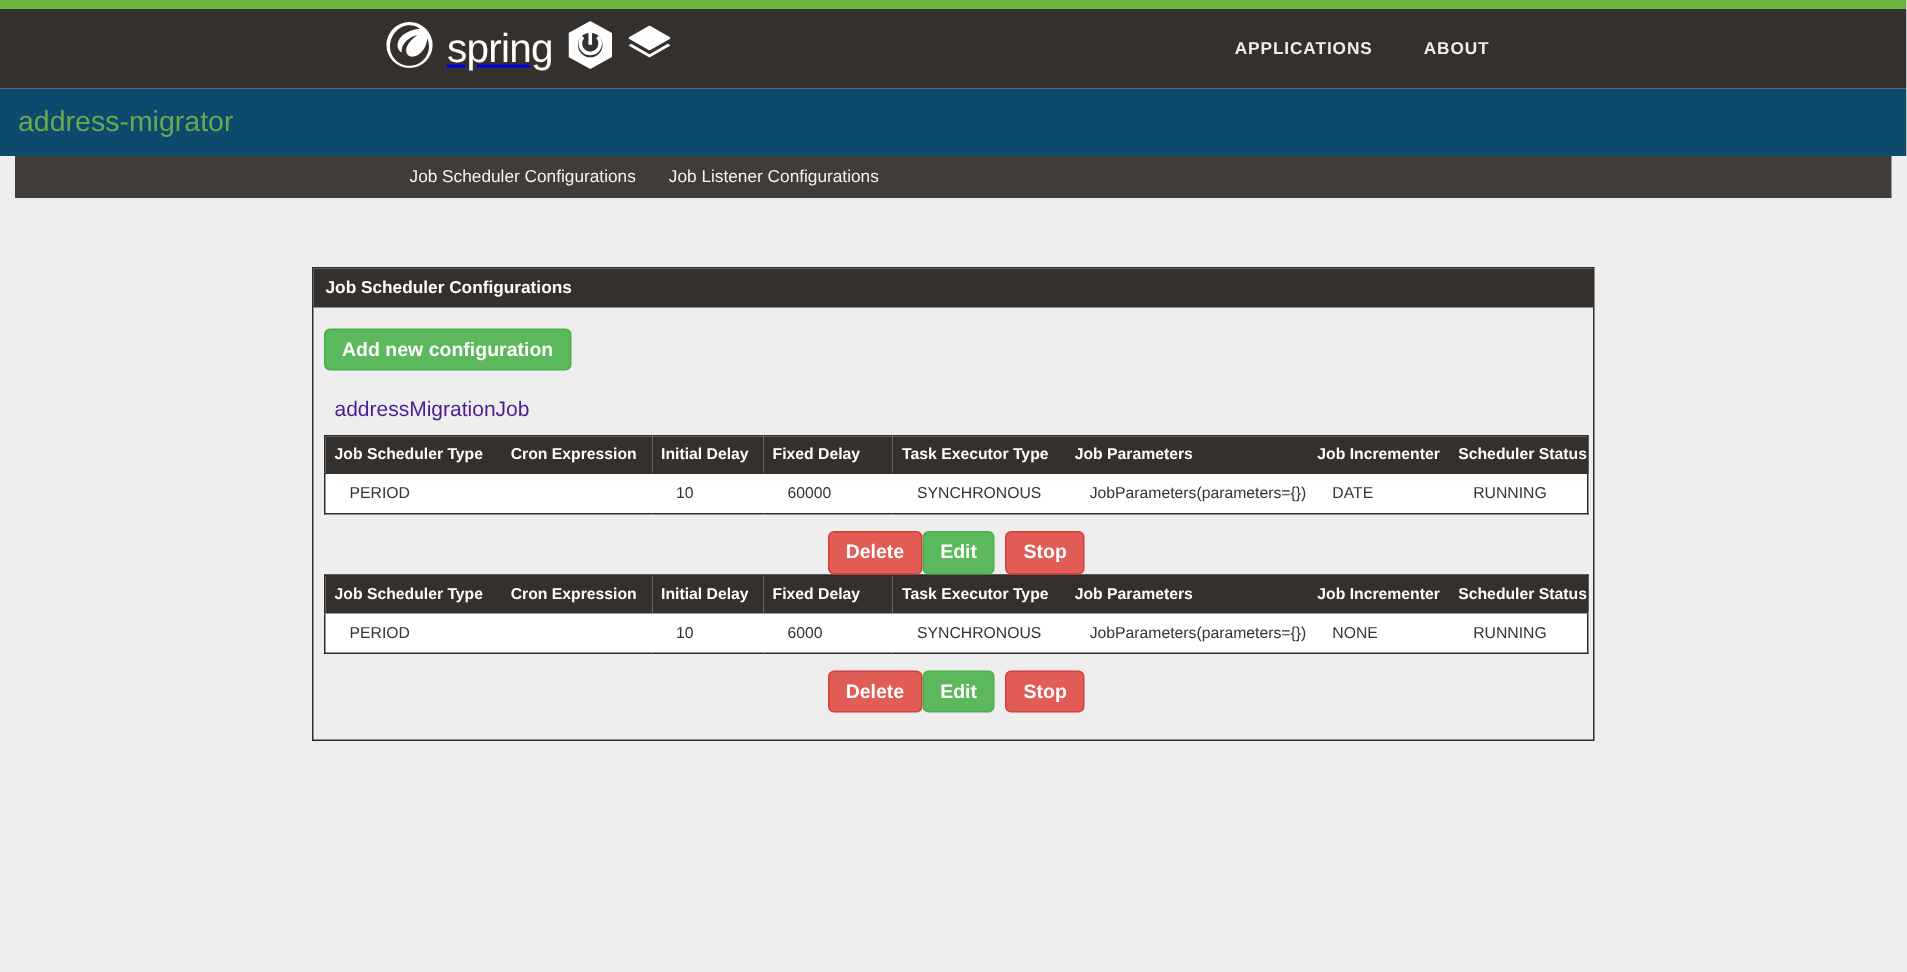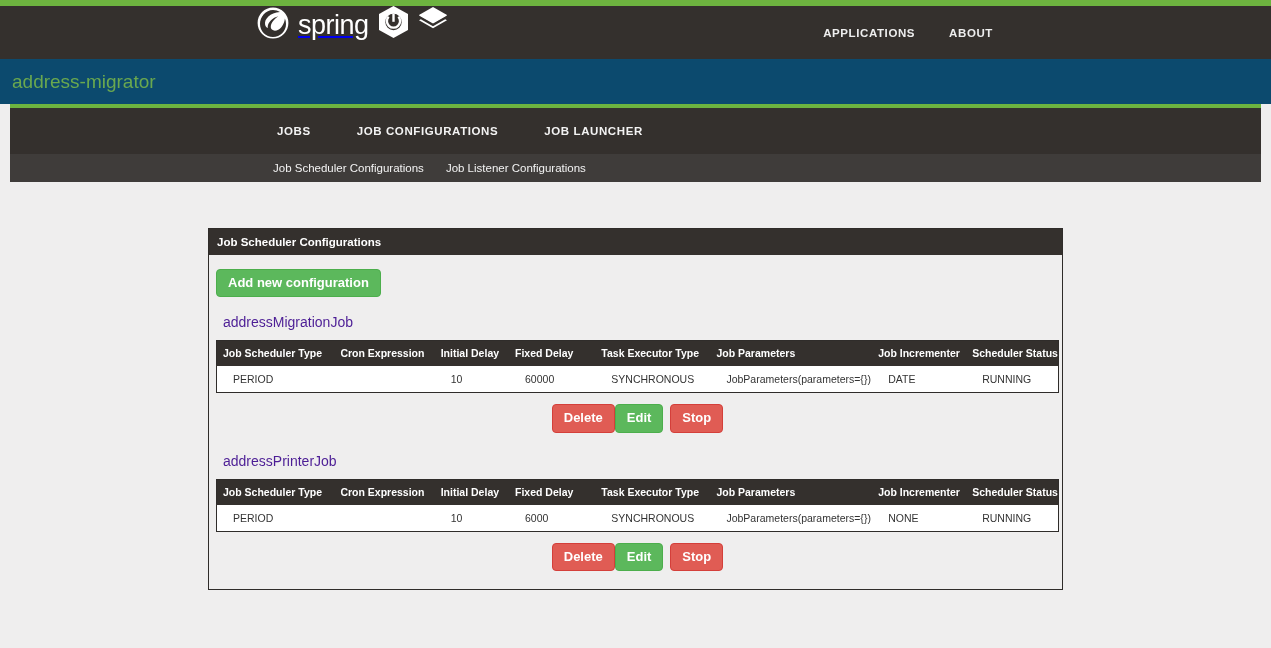--- a/index.html
+++ b/index.html
@@ -15,21 +15,21 @@
   .top-strip { height: 6px; background: #6db33f; width: 100%; }
 
   
   .masthead {
     height: 53px; background: #34302d; width: 100%;
     position: relative;
     display: flex; align-items: center;
   }
   .brand-group {
     position: absolute; left: 256px; top: 0; height: 53px;
-    display: flex; align-items: flex-start; gap: 10px;
+    display: flex; align-items: center; gap: 10px;
   }
   .spring-logo { display: flex; align-items: center; gap: 8px; }
   .masthead-nav {
     position: absolute; right: 278px; top: 0; height: 53px;
     display: flex; align-items: center; gap: 34px; text-align: center;
   }
   .masthead-nav a {
     color: #eeeeee; font-size: 11.5px; font-weight: bold;
     letter-spacing: 0.6px; text-decoration: none;
   }
@@ -156,25 +156,20 @@
     <a href="#">APPLICATIONS</a>
     <a href="#">ABOUT</a>
   </nav>
 </div>
 
 <div class="app-title-bar">
   <div class="app-title">address-migrator</div>
 </div>
 
 <div class="nav-wrap">
-  <nav class="primary-nav">
-    <a href="#">JOBS</a>
-    <a href="#">JOB CONFIGURATIONS</a>
-    <a href="#">JOB LAUNCHER</a>
-  </nav>
   <nav class="secondary-nav">
     <a href="#">Job Scheduler Configurations</a>
     <a href="#">Job Listener Configurations</a>
   </nav>
 </div>
 
 <div class="panel-area">
   <section class="panel">
     <div class="panel-heading">Job Scheduler Configurations</div>
     <div class="panel-body">
@@ -214,21 +209,20 @@
           <button class="btn btn-danger">Delete</button>
           <span class="action-right">
             <button class="btn btn-success">Edit</button>
             <button class="btn btn-danger">Stop</button>
           </span>
         </div>
       </div>
 
       
       <div class="job-block">
-        <div class="job-name">addressPrinterJob</div>
         <table class="cfg-table">
           <thead>
             <tr>
               <th class="col-type">Job Scheduler Type</th>
               <th class="col-cron">Cron Expression</th>
               <th class="col-init">Initial Delay</th>
               <th class="col-fixed">Fixed Delay</th>
               <th class="col-exec">Task Executor Type</th>
               <th class="col-params">Job Parameters</th>
               <th class="col-incr">Job Incrementer</th>

